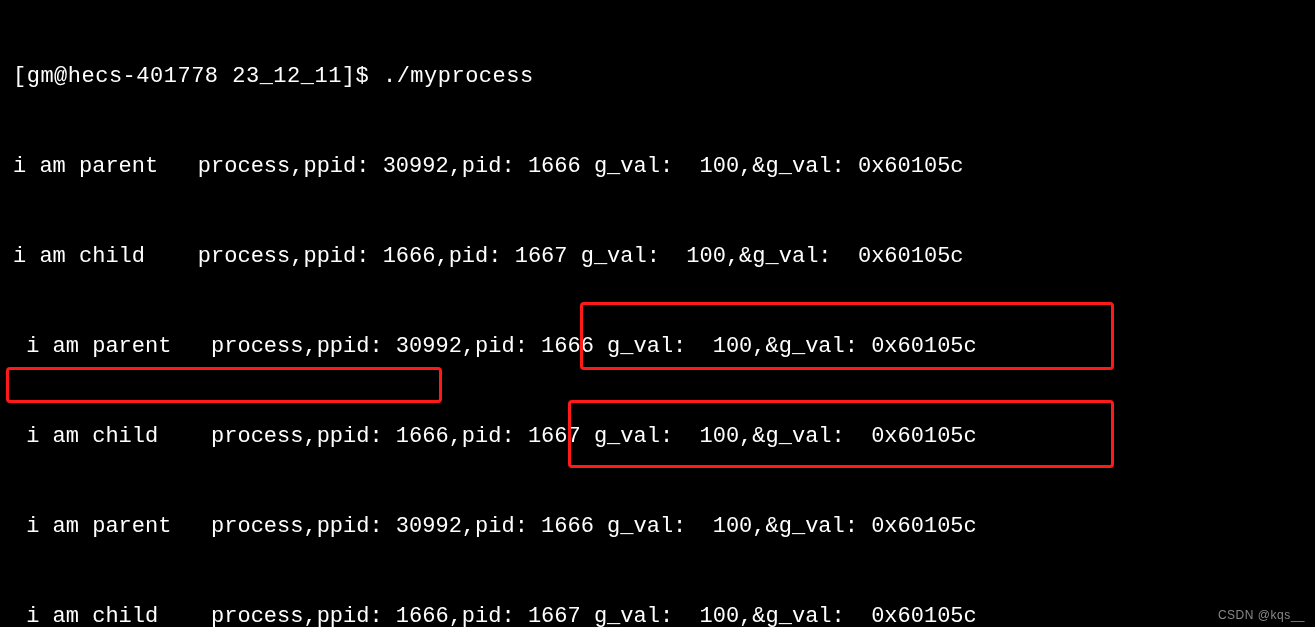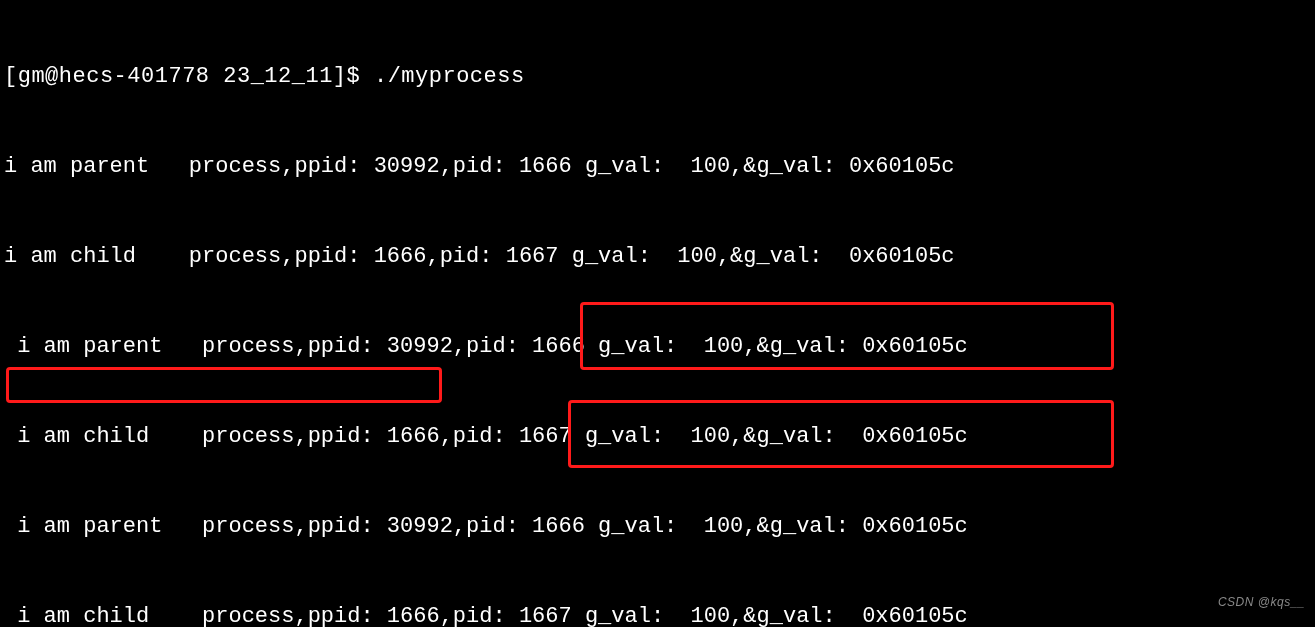--- a/index.html
+++ b/index.html
@@ -14,39 +14,39 @@
     overflow: hidden;
     position: relative;
   }
   .terminal {
     padding: 2px 4px;
     line-height: 30px;
     white-space: pre;
   }
   .line {
     display: block;
+    margin-left: 9px;
   }
   .cmd-line {
     letter-spacing: 0.5px;
   }
   .annot-box {
     position: absolute;
     border: 3px solid #ff1a1a;
     border-radius: 4px;
     pointer-events: none;
   }
   .watermark {
     position: absolute;
     right: 10px;
-    bottom: 18px;
+    bottom: 5px;
     color: #888;
     font-size: 12px;
     font-family: sans-serif;
     letter-spacing: 0.5px;
-    font-style: italic;
   }
 </style>
 </head>
 <body>
 
 <div class="terminal">
   <span class="line cmd-line">[gm@hecs-401778 23_12_11]$ ./myprocess</span>
   <span class="line">i am parent   process,ppid: 30992,pid: 1666 g_val:  100,&amp;g_val: 0x60105c</span>
   <span class="line">i am child    process,ppid: 1666,pid: 1667 g_val:  100,&amp;g_val:  0x60105c</span>
   <span class="line"> i am parent   process,ppid: 30992,pid: 1666 g_val:  100,&amp;g_val: 0x60105c</span>

